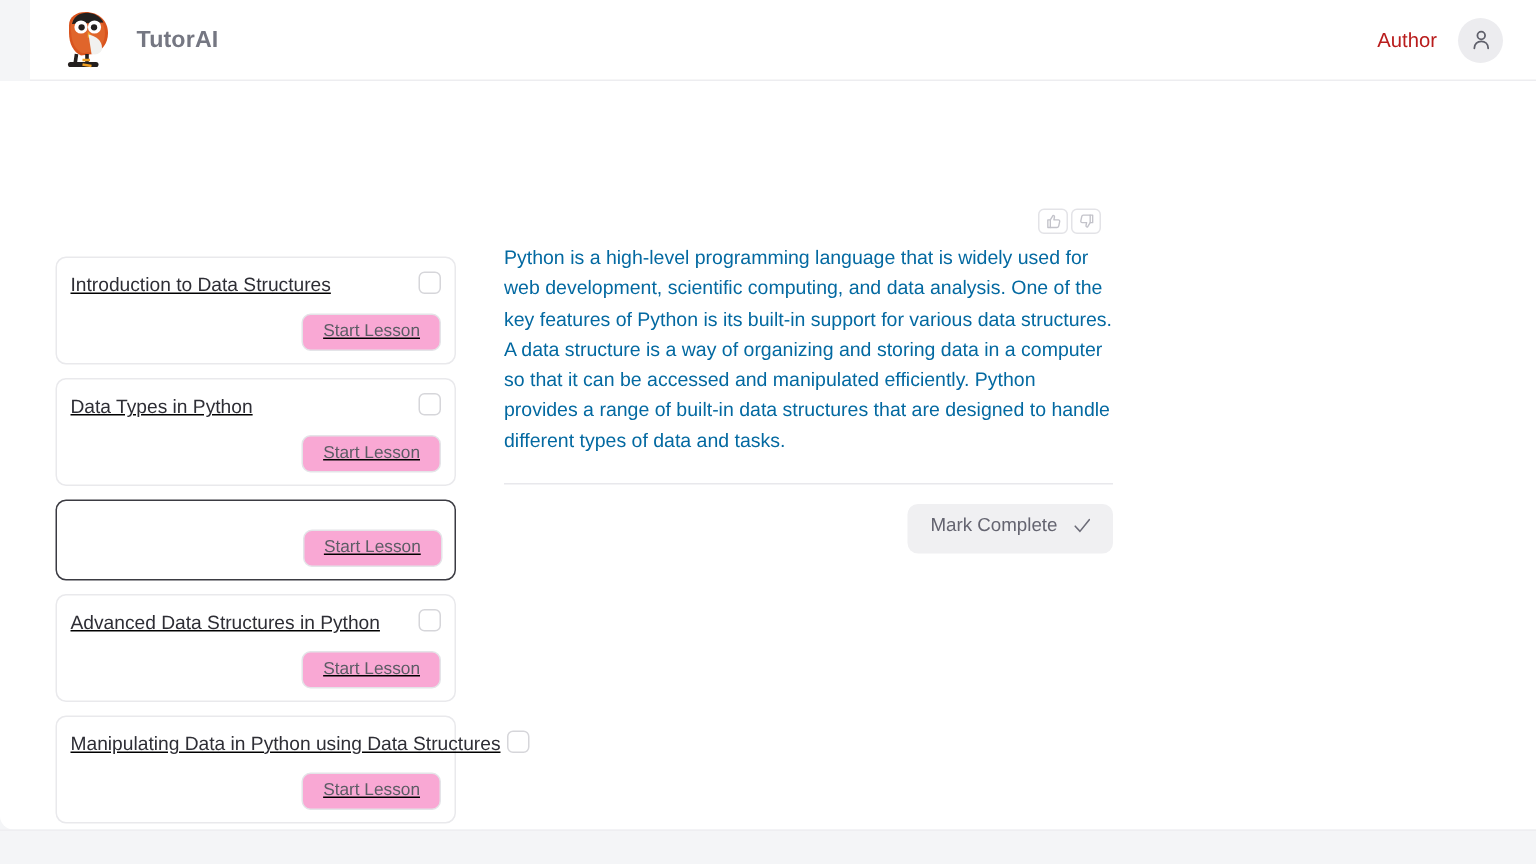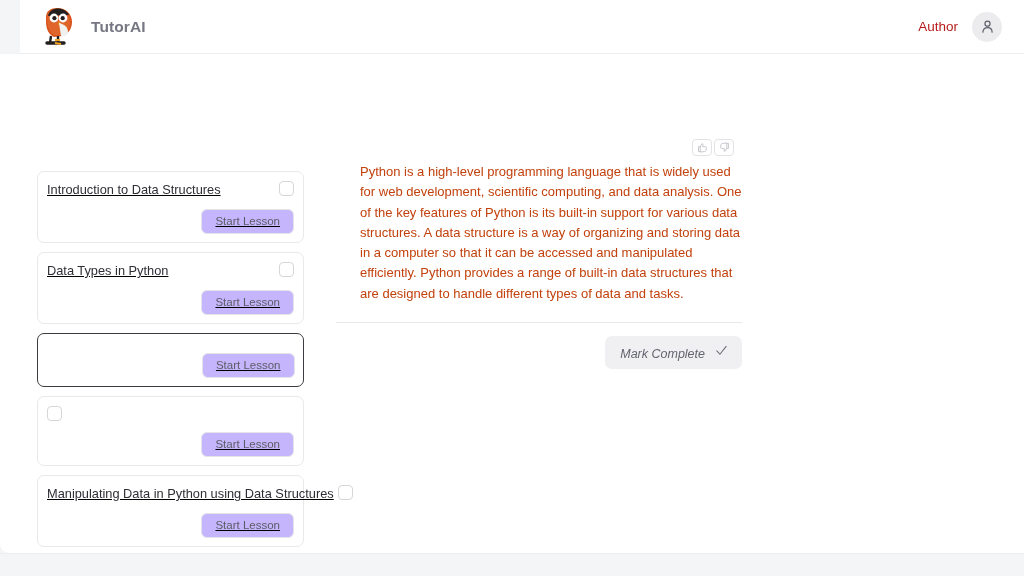--- a/index.html
+++ b/index.html
@@ -193,21 +193,21 @@
 
   .lesson-actions {
     display: flex;
     justify-content: flex-end;
     margin-top: 11px;
   }
 
   .start-lesson-btn {
     font-size: 11.5px;
     color: #5c5c65;
-    background: #c4b5fd;
+    background: #f9a8d4;
     border: 1px solid #e4e4e8;
     border-radius: 6px;
     padding: 5px 13px 6px;
     cursor: pointer;
     font-family: "Liberation Sans", sans-serif;
   }
 
   
   .content {
     flex: 1 1 auto;
@@ -236,53 +236,51 @@
     background: #fff;
     display: flex;
     align-items: center;
     justify-content: center;
     cursor: pointer;
     padding: 0;
   }
 
   .lesson-text p {
     font-size: 13px;
-    color: #c2410c;
+    color: #0369a1;
     line-height: 1.56;
     margin-bottom: 17px;
-    margin-left: 24px;
   }
 
   .content-divider {
     height: 1px;
     background: #e8e8ec;
     margin: 18px 0 0 0;
     width: 406px;
   }
 
   .complete-row {
     display: flex;
     justify-content: flex-end;
     margin-top: 13px;
     width: 406px;
   }
 
   .mark-complete-btn {
     display: flex;
-    align-items: flex-end;
+    align-items: flex-start;
     gap: 9px;
     background: #f0f0f2;
     border: none;
     border-radius: 7px;
     padding: 7px 13px 8px 15px;
     font-size: 12.5px;
     color: #646470;
     cursor: pointer;
     font-family: "Liberation Sans", sans-serif;
-    font-style: italic;
   }
 
   
   .sheet-bottom {
     position: absolute;
     left: 0;
     top: 553px;
     width: 1024px;
     height: 23px;
     background: #f4f5f7;
@@ -400,20 +398,21 @@
       </div>
 
       <div class="lesson-card selected">
         <div class="lesson-actions">
           <button class="start-lesson-btn">Start Lesson</button>
         </div>
       </div>
 
       <div class="lesson-card">
         <div class="lesson-row">
+          <span class="lesson-name">Advanced Data Structures in Python</span>
           <span class="lesson-check"></span>
         </div>
         <div class="lesson-actions">
           <button class="start-lesson-btn">Start Lesson</button>
         </div>
       </div>
 
       <div class="lesson-card">
         <div class="lesson-row">
           <span class="lesson-name">Manipulating Data in Python using Data Structures</span>

